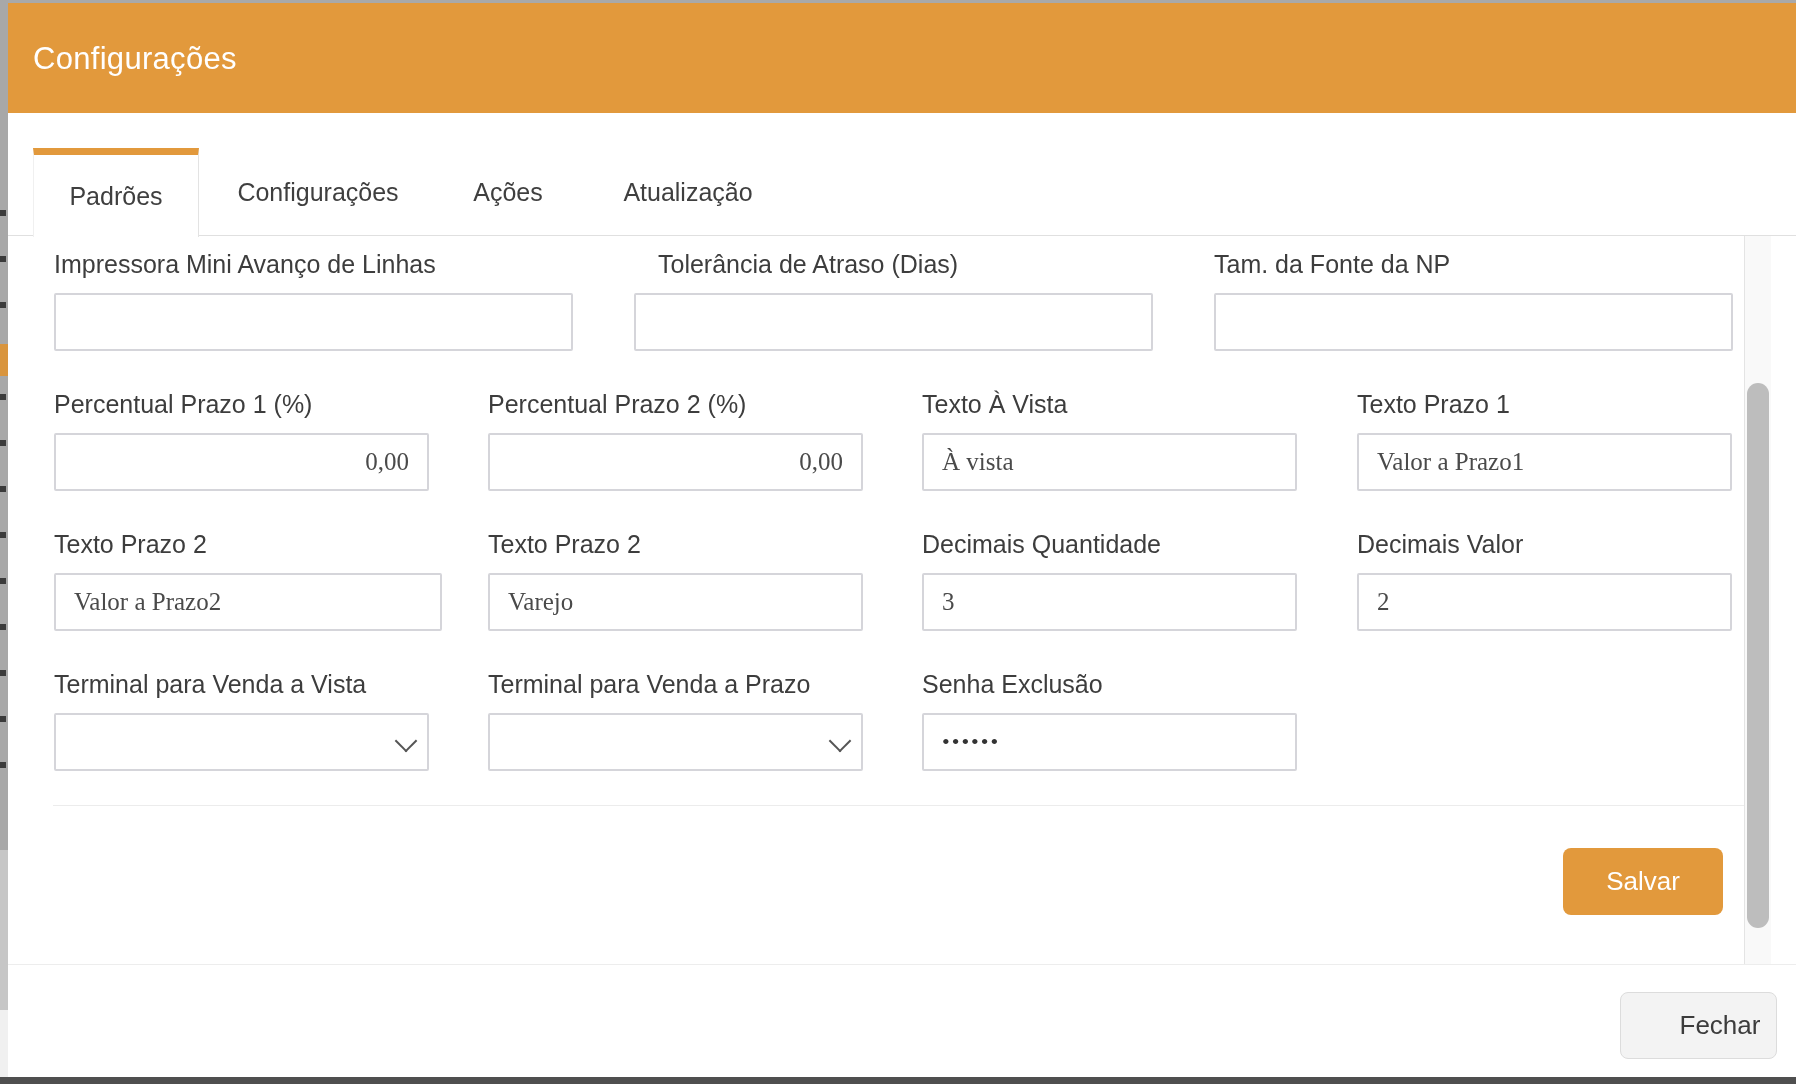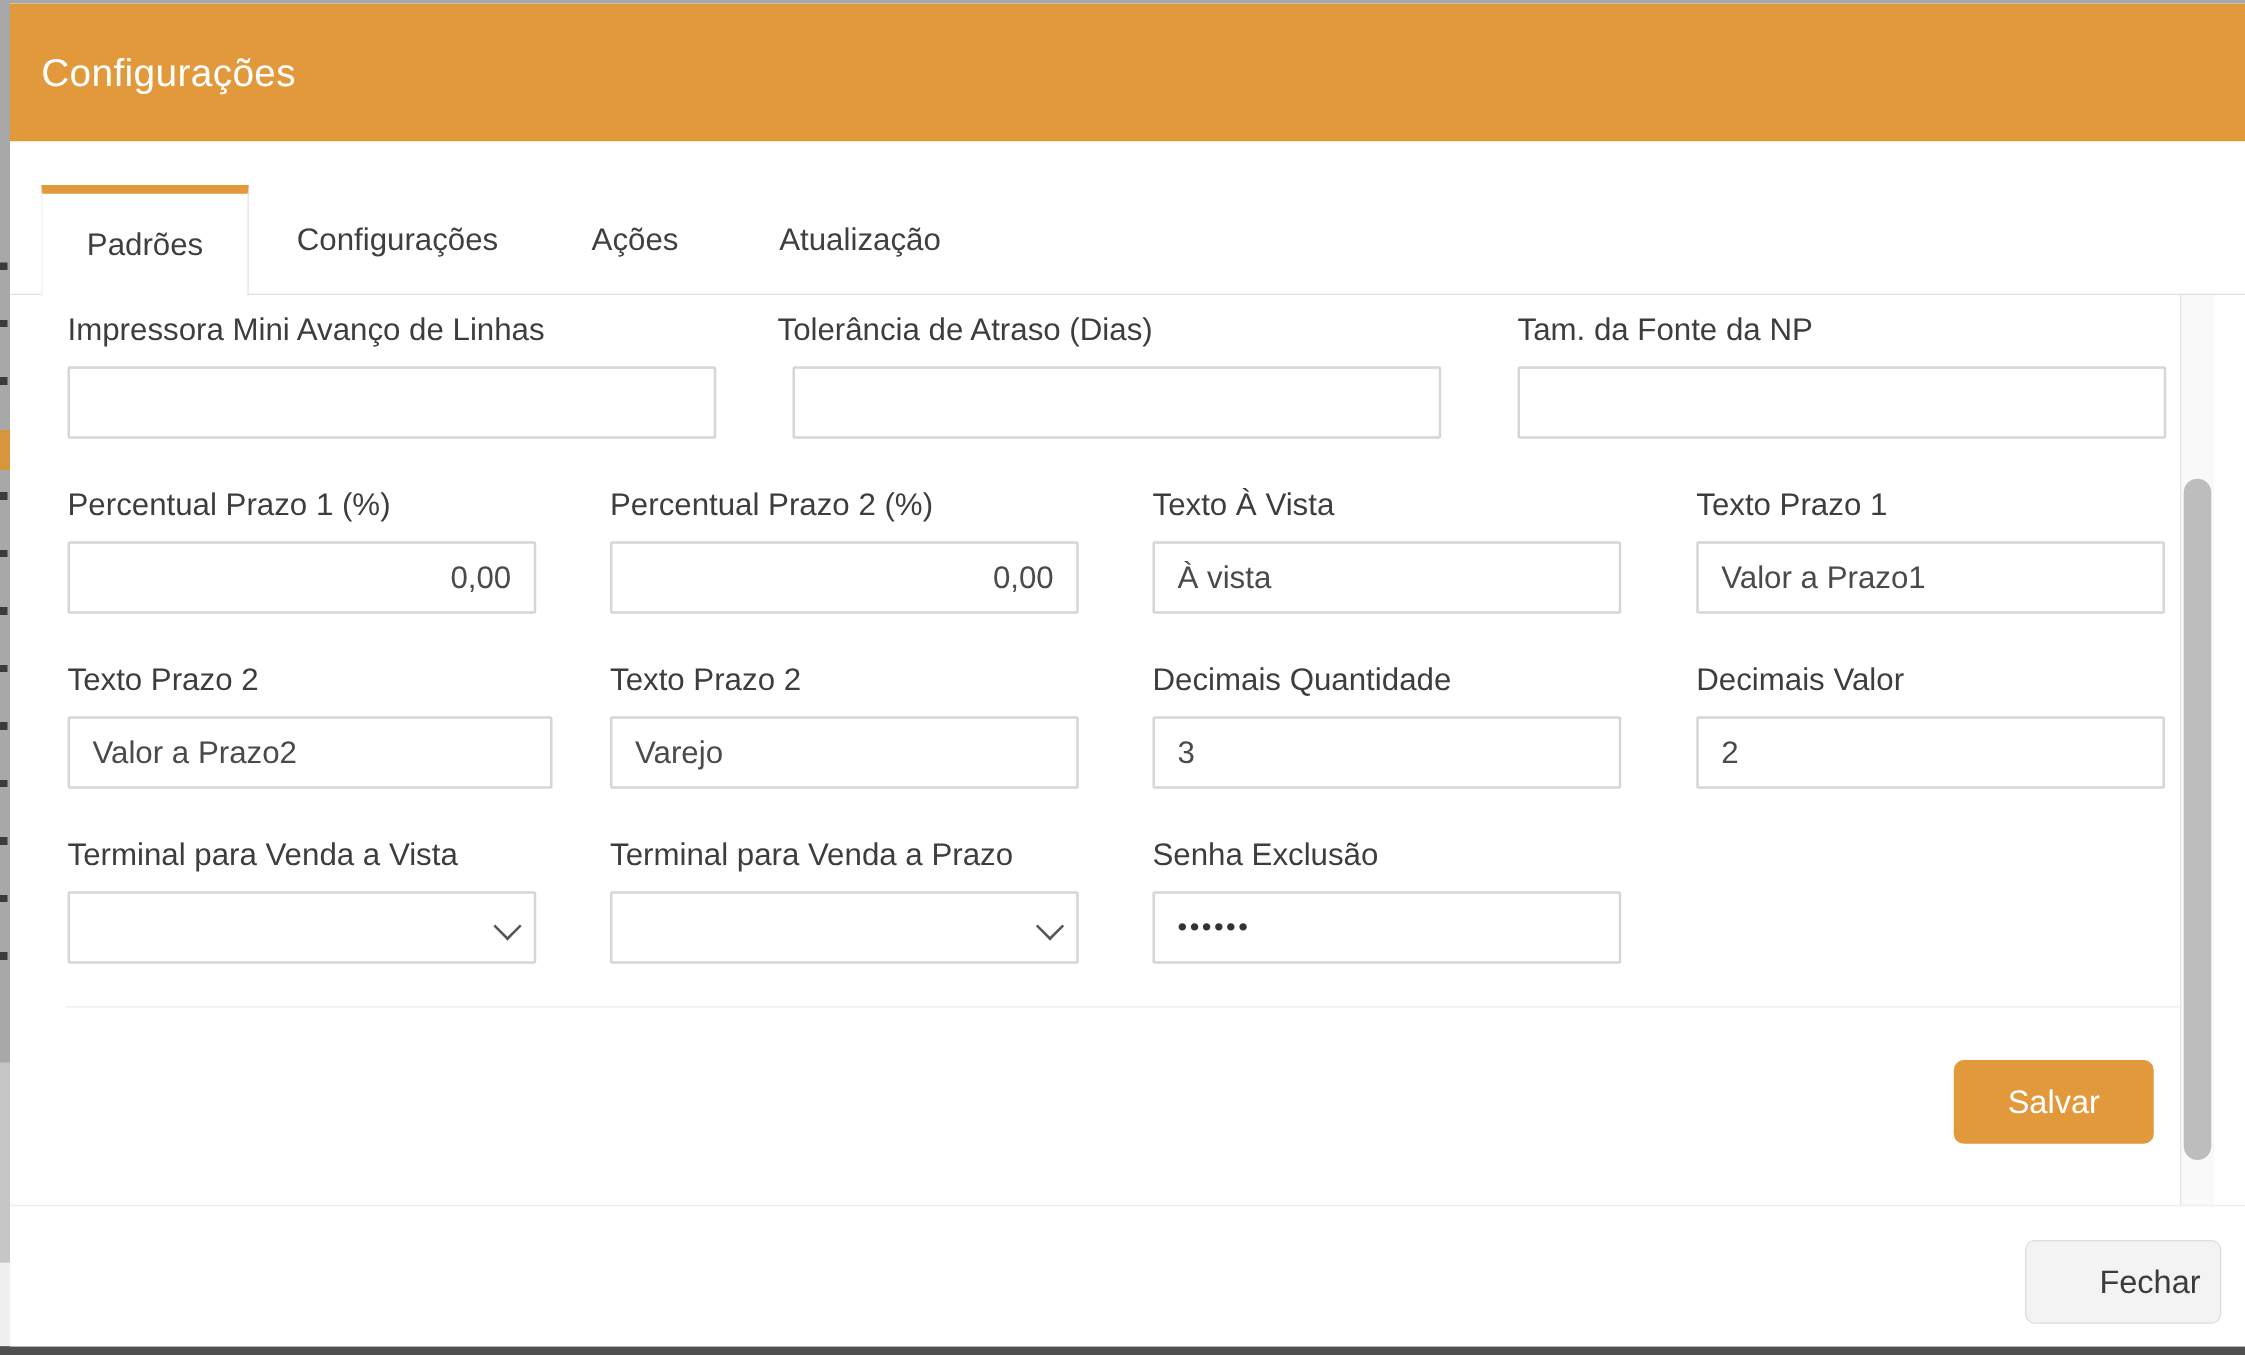--- a/index.html
+++ b/index.html
@@ -28,21 +28,21 @@
          font-size:25px; color:#3f3f3f; cursor:pointer; background:transparent; }
   #tab-padroes { left:25px; width:166px; background:#fff; border-right:1px solid #e3e3e3;
                  border-left:1px solid #f0f0f0; border-top:7px solid #e2993c; z-index:2; height:89px; }
   #tab-configuracoes { left:191px; width:238px; }
   #tab-acoes         { left:429px; width:142px; }
   #tab-atualizacao   { left:571px; width:218px; }
 
   
   .flabel { height:30px; font-size:25px; color:#3d3d3d; white-space:nowrap; }
   .finput { height:58px; border:2px solid #d5d5da; border-radius:2px; background:#fff;
-            font-family:Liberation Sans, sans-serif; font-size:25px; color:#4a4a4a;
+            font-family:Liberation Serif, serif; font-size:25px; color:#4a4a4a;
             padding:0 18px; outline:none; }
   .num { text-align:right; }
   .fselect { appearance:none; -webkit-appearance:none; }
   .chevron { width:16px; height:16px; border-right:2px solid #555; border-bottom:2px solid #555;
              transform:rotate(45deg); pointer-events:none; }
   .pw { font-size:22px; letter-spacing:2px; color:#333; }
 
   #divider { left:45px; top:802px; width:1691px; height:1px; background:#ececec; }
 
   #save-btn { left:1555px; top:845px; width:160px; height:67px; background:#e2993c; border:none;
@@ -87,21 +87,21 @@
   </div>
   <div class="abs tab" id="tab-acoes">
     <span>Ações</span>
   </div>
   <div class="abs tab" id="tab-atualizacao">
     <span>Atualização</span>
   </div>
 
   <div class="abs flabel" style="left:46px;top:247px">Impressora Mini Avanço de Linhas</div>
   <input class="abs finput" style="left: 46px; top: 290px; width: 519px;" value="">
-  <div class="abs flabel" style="left:614px;top:247px">Tolerância de Atraso (Dias)</div>
+  <div class="abs flabel" style="left:650px;top:247px">Tolerância de Atraso (Dias)</div>
   <input class="abs finput" style="left: 626px; top: 290px; width: 519px;" value="">
   <div class="abs flabel" style="left:1206px;top:247px">Tam. da Fonte da NP</div>
   <input class="abs finput" style="left: 1206px; top: 290px; width: 519px;" value="">
 
   <div class="abs flabel" style="left:46px;top:387px">Percentual Prazo 1 (%)</div>
   <input class="abs finput num" style="left: 46px; top: 430px; width: 375px;" value="0,00">
   <div class="abs flabel" style="left:480px;top:387px">Percentual Prazo 2 (%)</div>
   <input class="abs finput num" style="left: 480px; top: 430px; width: 375px;" value="0,00">
   <div class="abs flabel" style="left:914px;top:387px">Texto À Vista</div>
   <input class="abs finput" style="left: 914px; top: 430px; width: 375px;" value="À vista">

